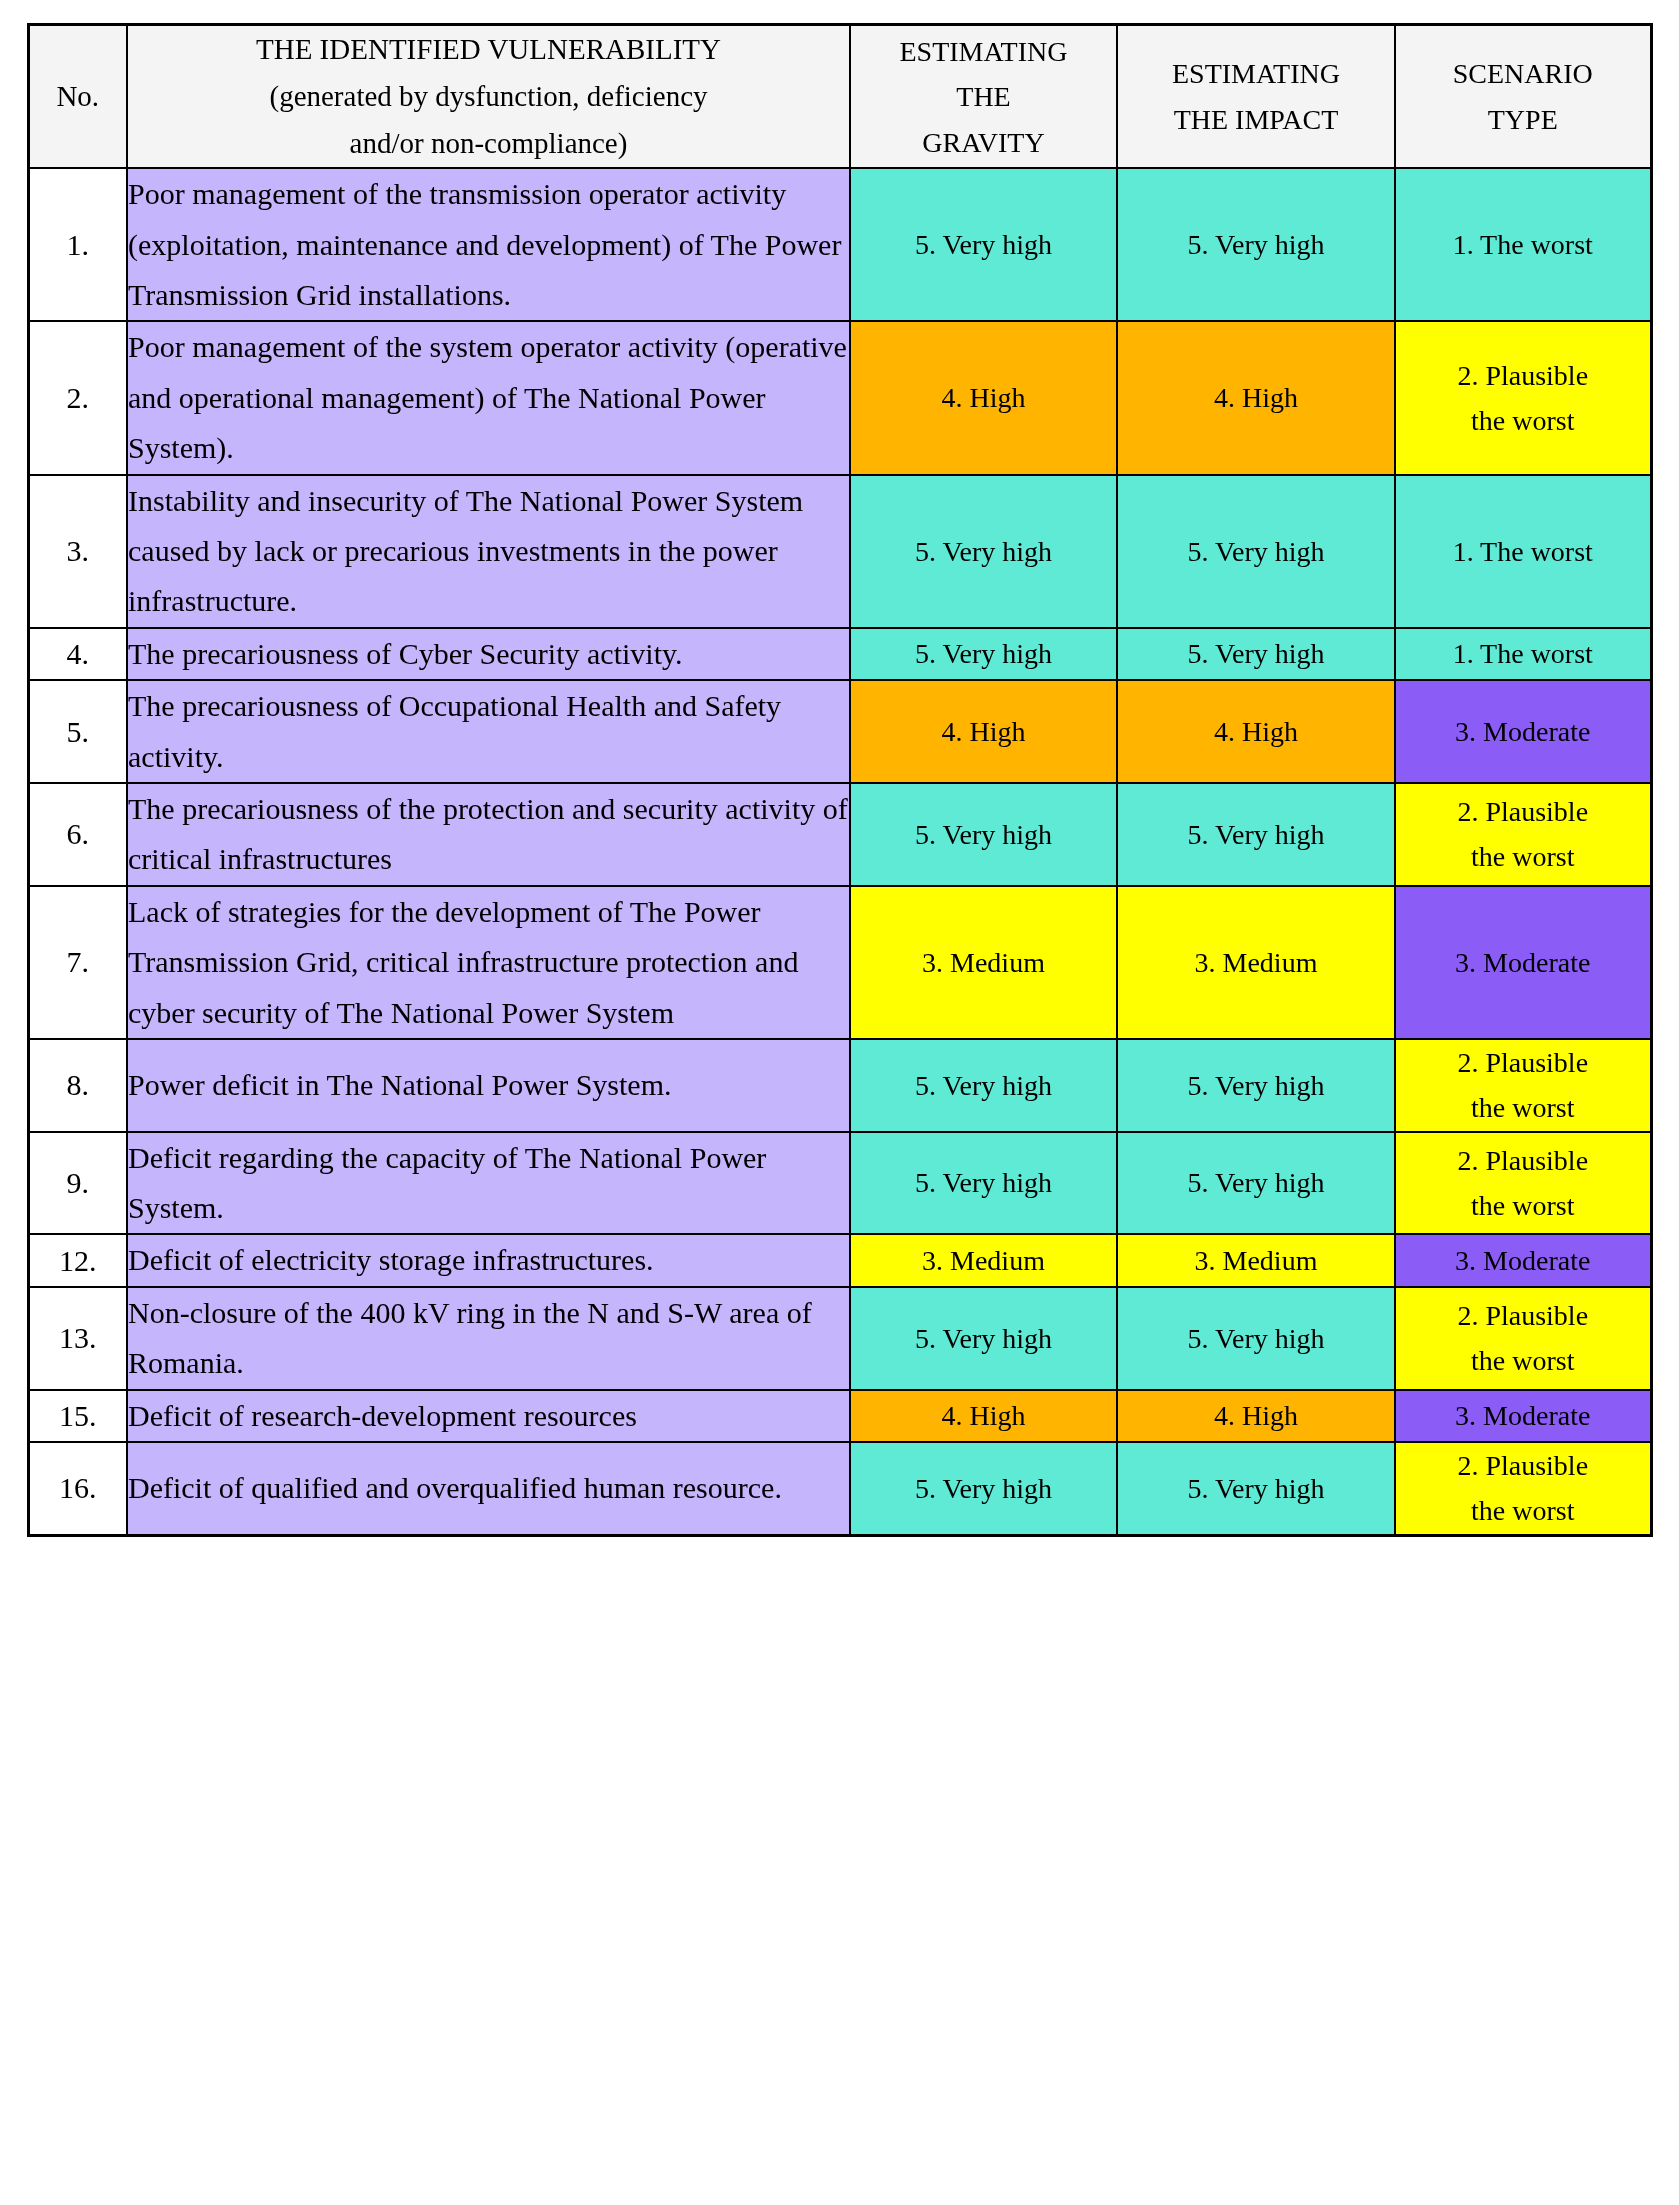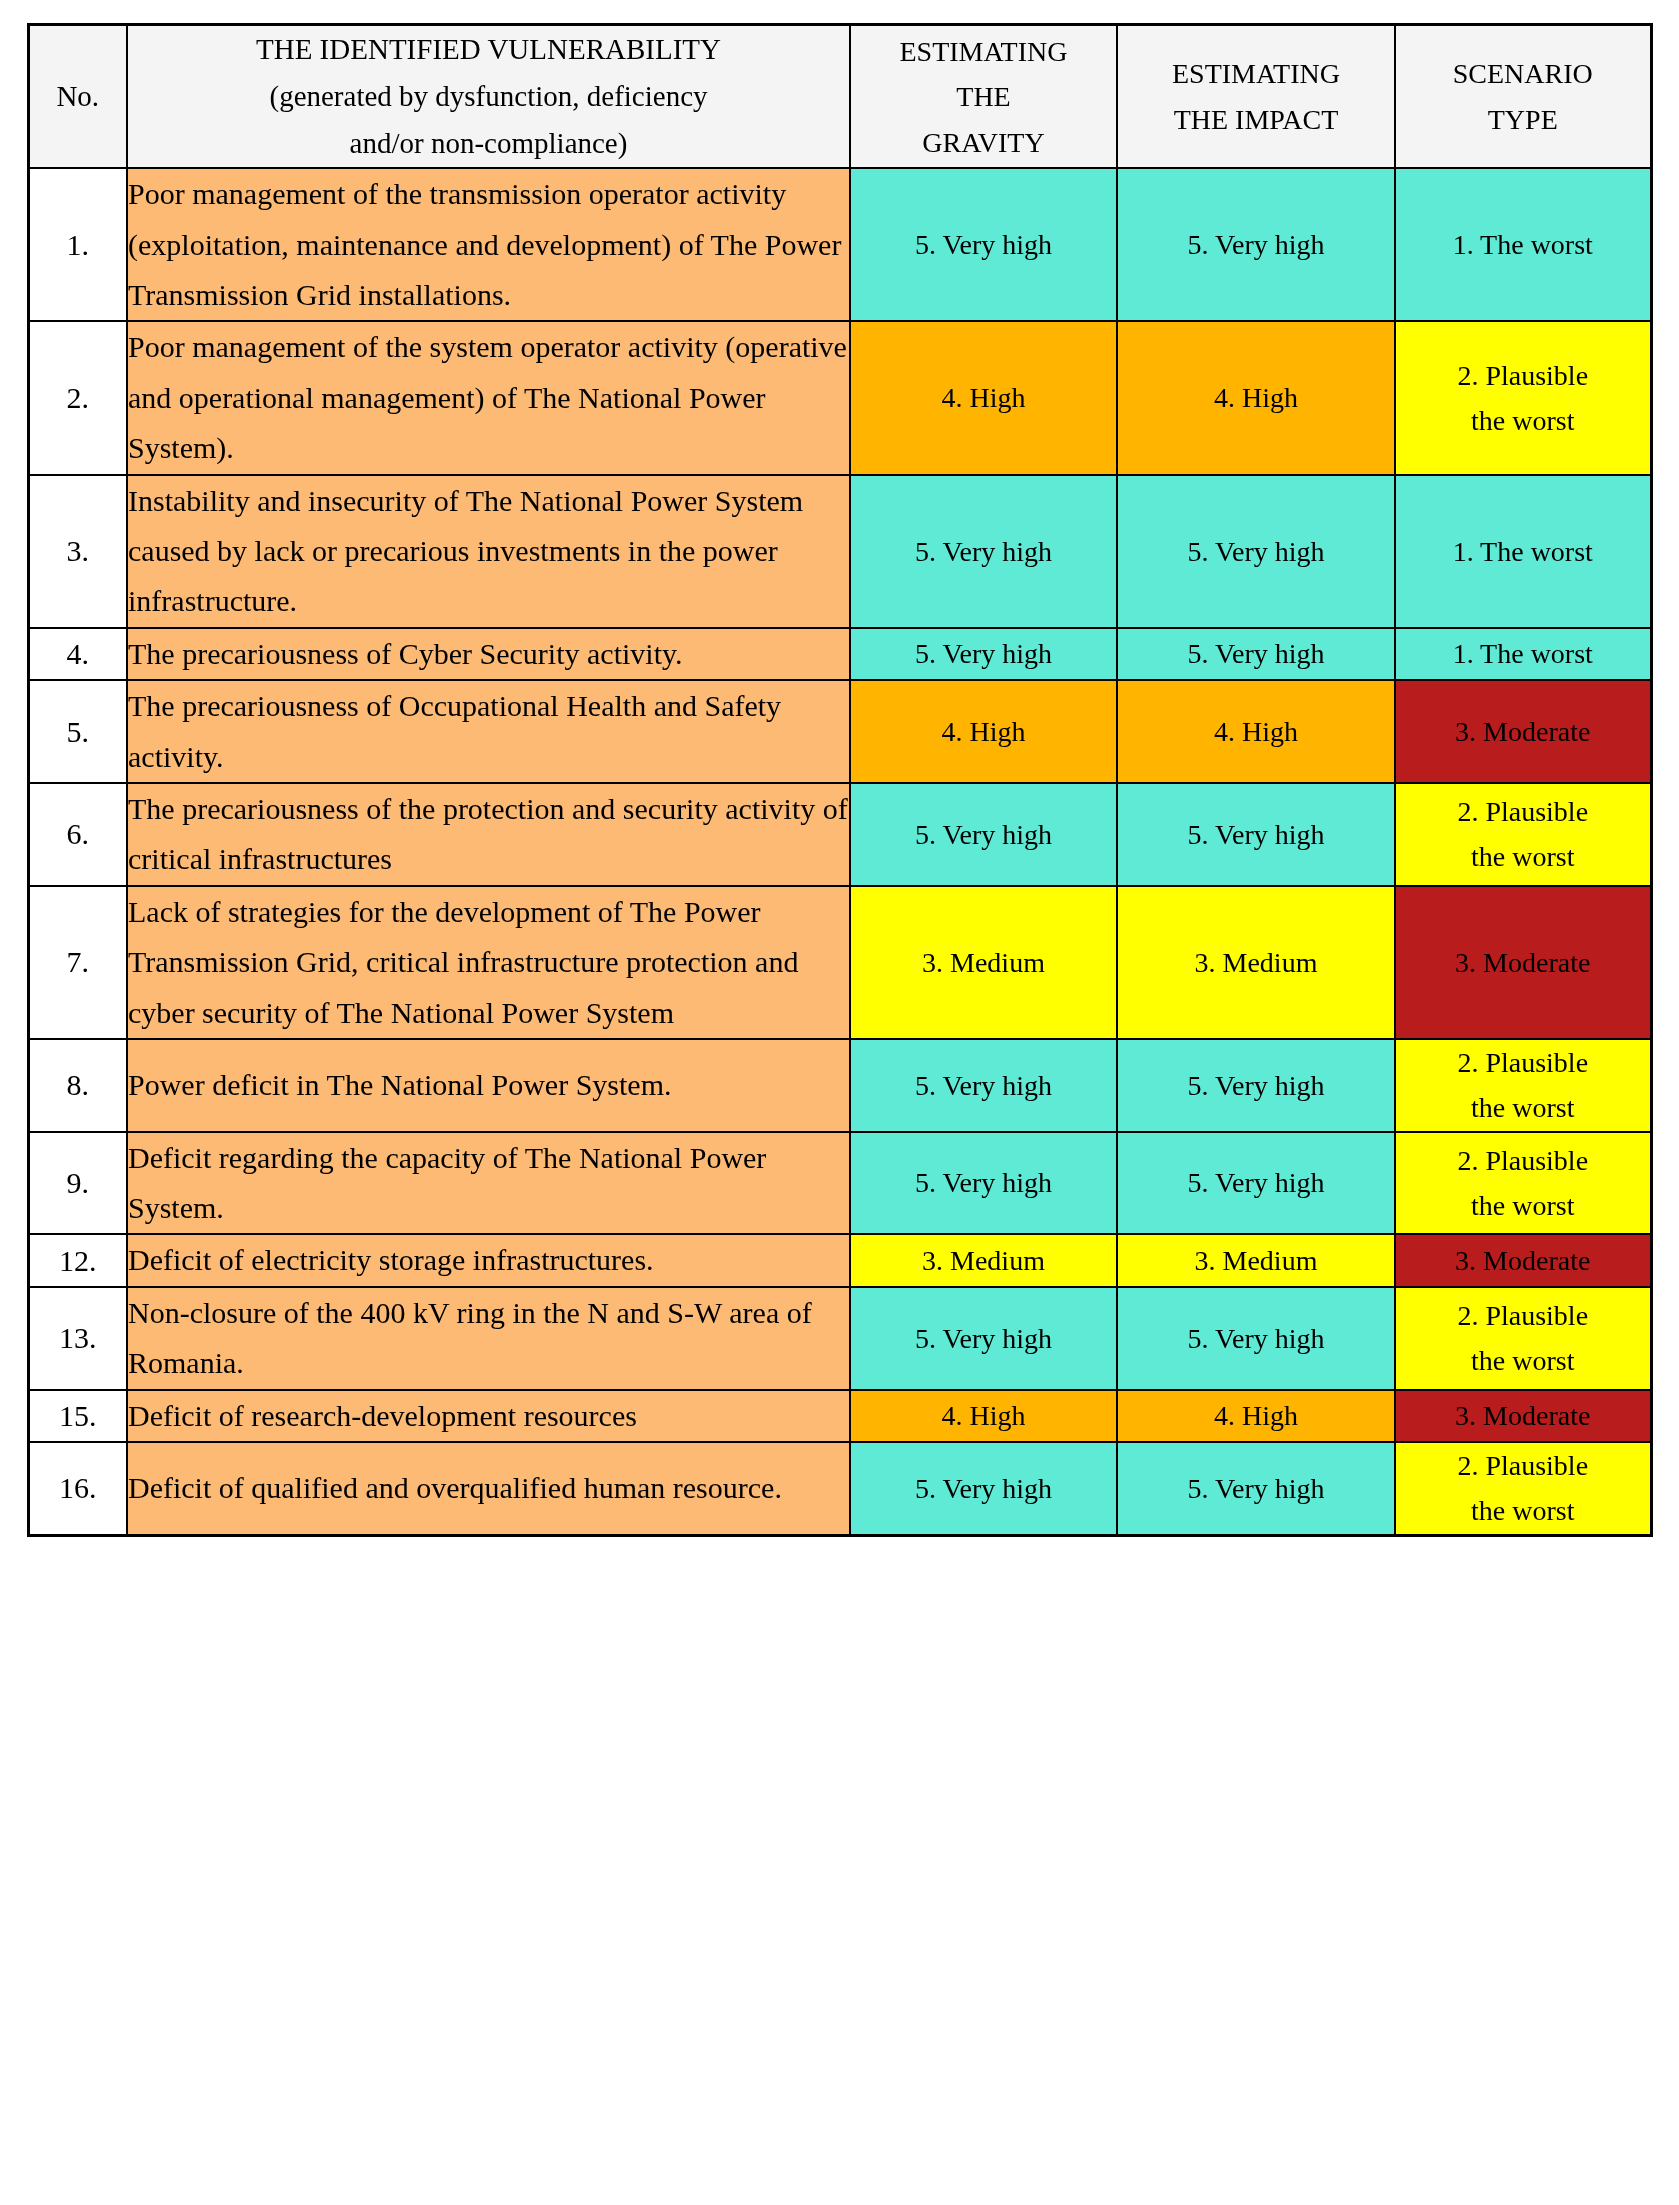--- a/index.html
+++ b/index.html
@@ -62,38 +62,38 @@
   td.cell-no {
     text-align: center;
     font-size: 30px;
     background: #ffffff;
     vertical-align: middle;
   }
   td.cell-vuln {
     text-align: left;
     font-size: 30px;
     line-height: 1.68;
-    background: #fdba74;
+    background: #c4b5fd;
     padding: 7px 9.7px 8px 11.5px;
     vertical-align: middle;
   }
   td.cell-rating {
     text-align: center;
     font-size: 28px;
     line-height: 1.62;
     vertical-align: middle;
     padding: 4.4px 2.6px;
   }
   td.cell-rating .rl { display: block; }
 
   
   .fill-red    { background: #5eead4; }
   .fill-orange { background: #ffb400; }
   .fill-yellow { background: #ffff00; }
-  .fill-green  { background: #b91c1c; }
+  .fill-green  { background: #8b5cf6; }
 </style>
 </head>
 <body>
 
 <div id="sheet">
   <table class="risk-table">
     <colgroup>
       <col class="c-no">
       <col class="c-vuln">
       <col class="c-gravity">

